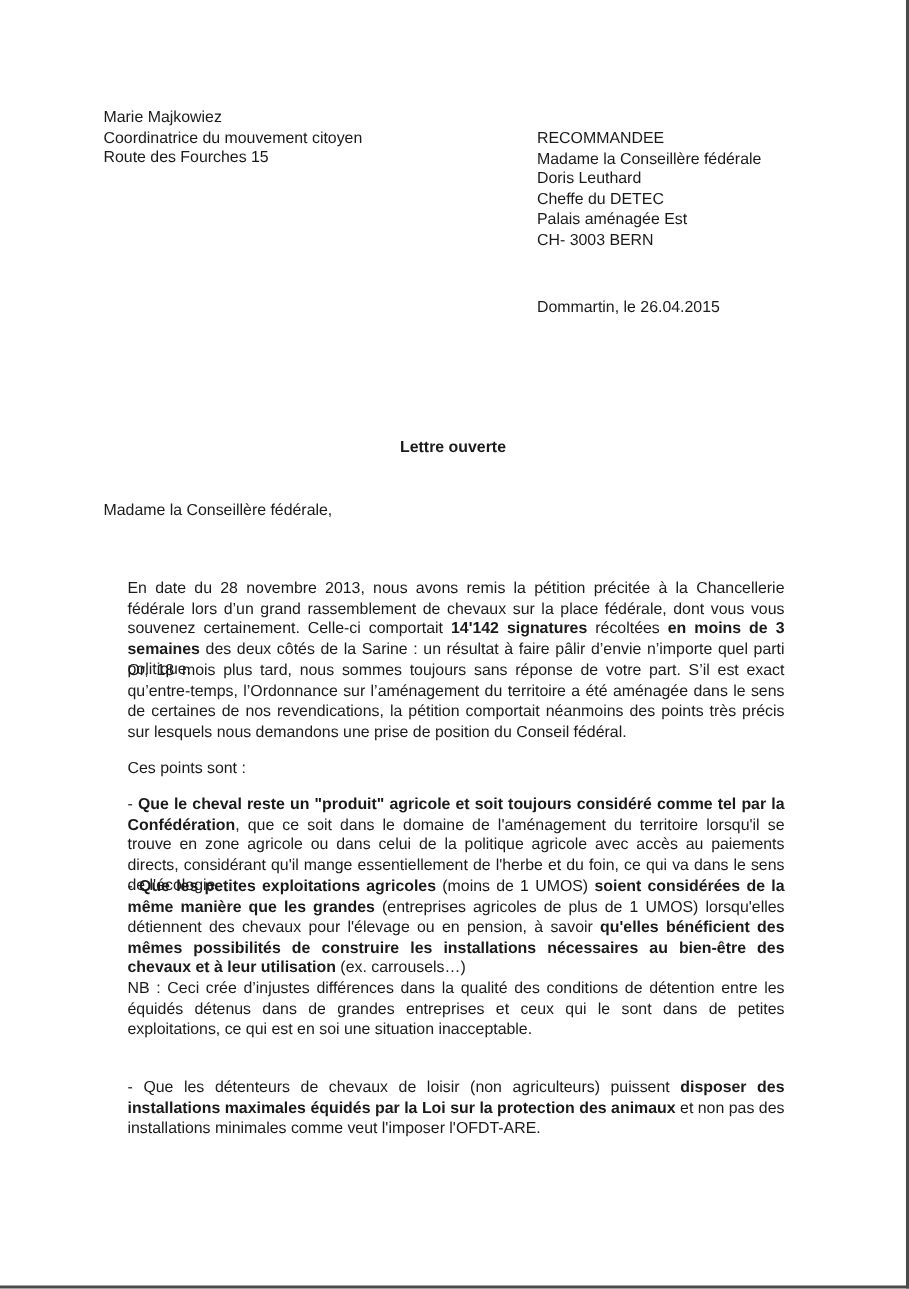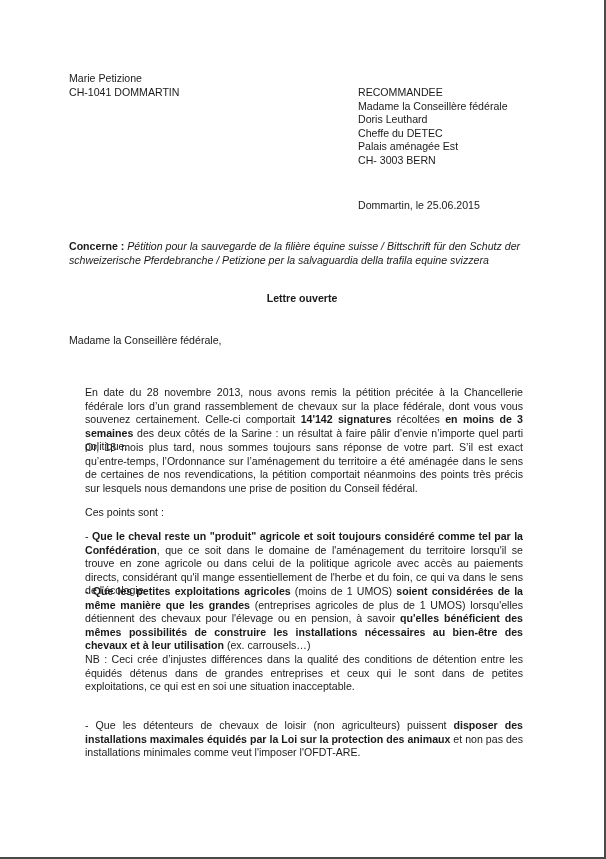--- a/index.html
+++ b/index.html
@@ -34,39 +34,36 @@
     .p7 { top: 703px; }
     .body p { margin: 16px; }
     b { font-weight: bold; }
   </style>
 </head>
 <body>
 
 <div class="page">
 
   <div class="abs block sender">
-    <div>Marie Petizione</div>
-    <div>CH-1041 DOMMARTIN</div>
+    <div>Marie Majkowiez</div>
+    <div>Coordinatrice du mouvement citoyen</div>
+    <div>Route des Fourches 15</div>
   </div>
 
   <div class="abs block recipient">
     <div>RECOMMANDEE</div>
     <div>Madame la Conseillère fédérale</div>
     <div>Doris Leuthard</div>
     <div>Cheffe du DETEC</div>
     <div>Palais aménagée Est</div>
     <div>CH- 3003 BERN</div>
   </div>
 
-  <div class="abs dateline">Dommartin, le 25.06.2015</div>
+  <div class="abs dateline">Dommartin, le 26.04.2015</div>
 
-  <div class="abs concerne">
-    <span class="lbl">Concerne :</span>
-    <span class="it">Pétition pour la sauvegarde de la filière équine suisse / Bittschrift für den Schutz der schweizerische Pferdebranche / Petizione per la salvaguardia della trafila equine svizzera</span>
-  </div>
 
   <div class="abs title">Lettre ouverte</div>
 
   <div class="abs salutation">Madame la Conseillère fédérale,</div>
 
   <div class="abs body p1">
     <p><span>En date du 28 novembre 2013, nous avons remis la pétition précitée à la Chancellerie fédérale lors d’un grand rassemblement de chevaux sur la place fédérale, dont vous vous souvenez certainement. Celle-ci comportait </span><b>14'142 signatures</b><span> récoltées </span><b>en moins de 3 semaines</b><span> des deux côtés de la Sarine : un résultat à faire pâlir d’envie n’importe quel parti politique.</span></p>
   </div>
 
   <div class="abs body p2">

